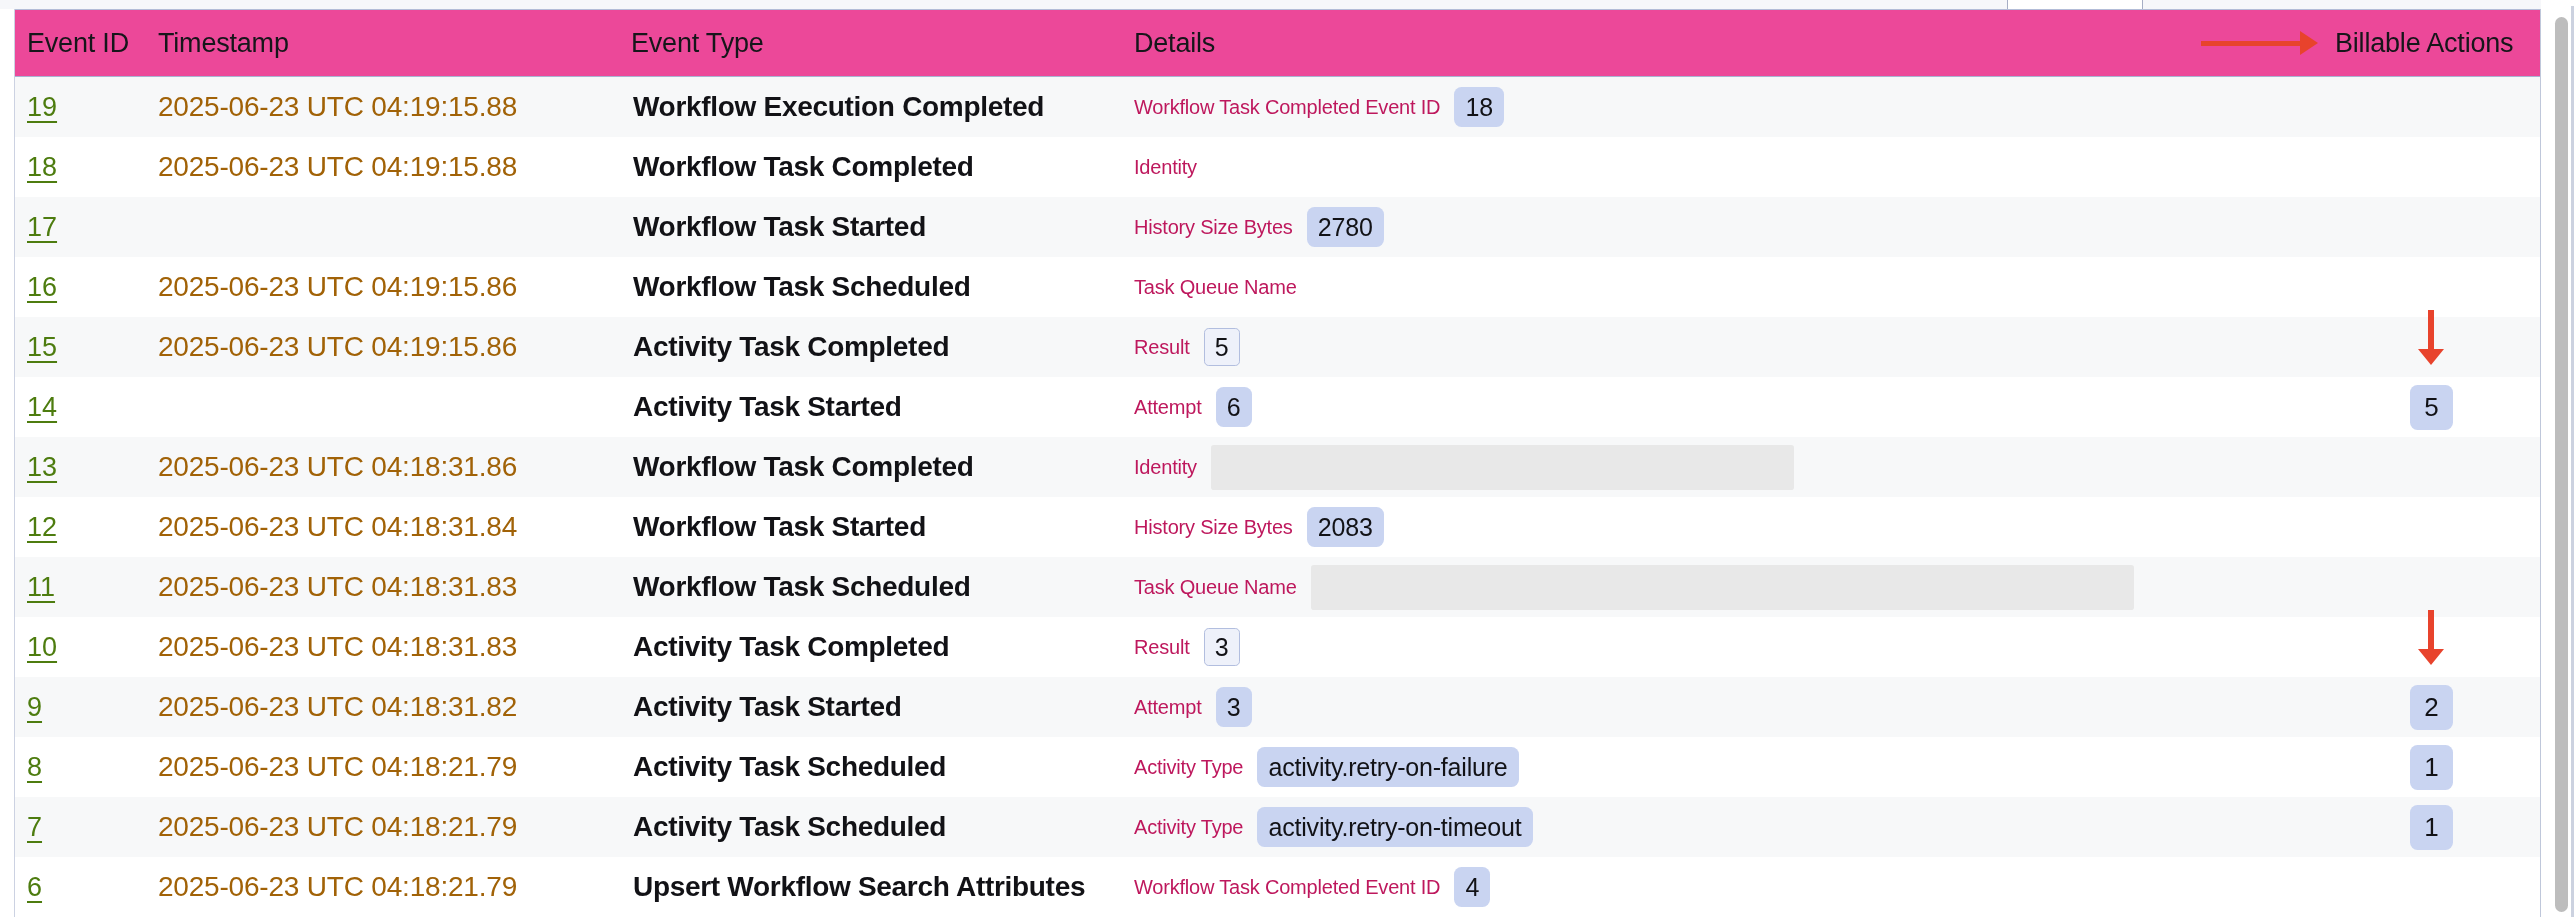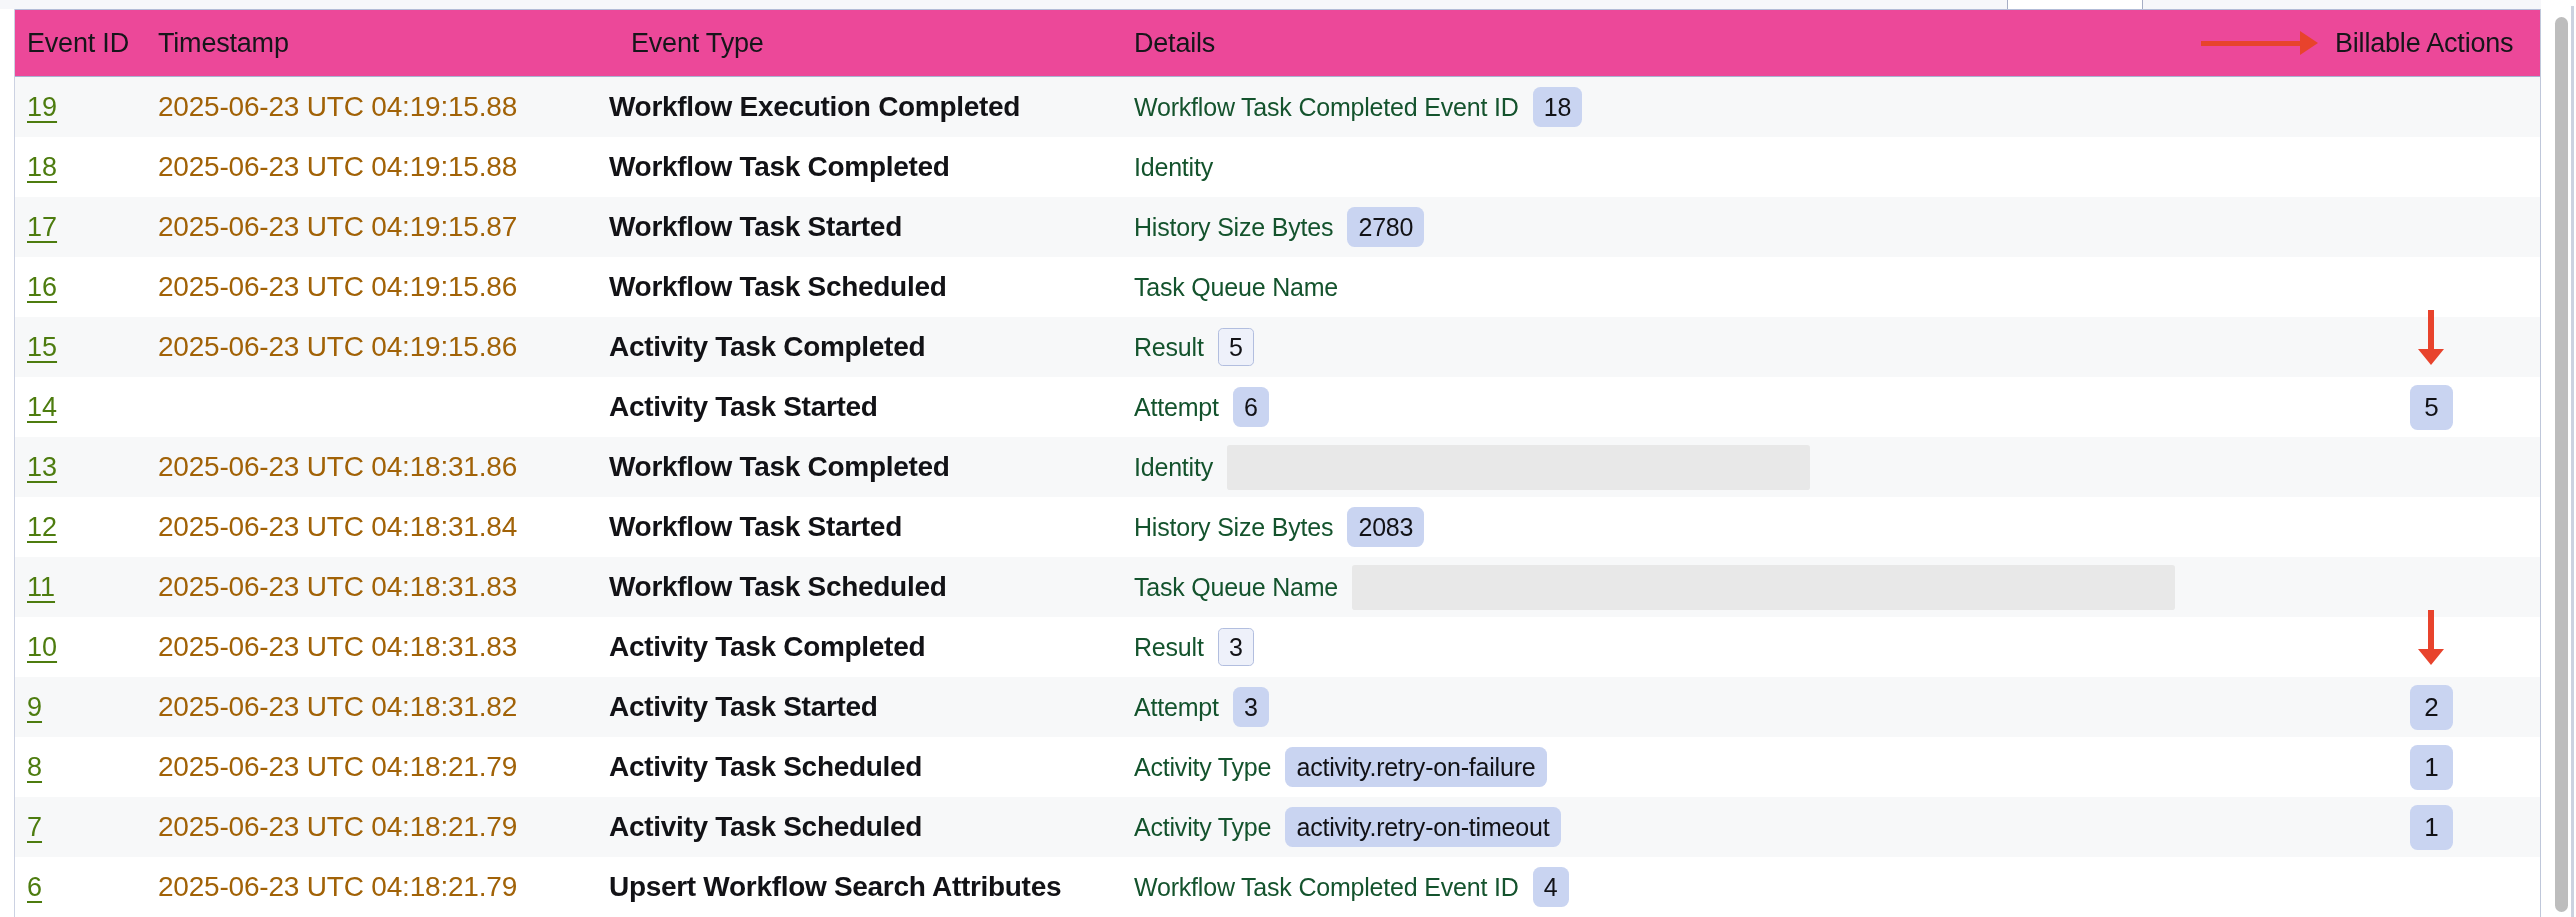--- a/index.html
+++ b/index.html
@@ -25,25 +25,25 @@
   .right-arrow{position:absolute;left:2186px;top:50%;margin-top:-2.8px;width:99px;height:5.6px;background:#e8432c}
   .right-arrow::after{content:"";position:absolute;left:99px;top:-9.3px;width:0;height:0;
     border:12px solid transparent;border-left:18px solid #e8432c}
   
   .rows{position:relative}
   .row{height:60px;position:relative}
   .row:nth-child(odd){background:#f7f8f9}
   .c{position:absolute;top:0;height:100%;display:flex;align-items:center}
   .c-id{left:12px}
   .c-ts{left:143px;font-size:28px;letter-spacing:-0.2px;color:#a16207}
-  .c-type{left:594px;font-size:28px;font-weight:700;letter-spacing:-0.3px;color:#121216}
+  .c-type{left:618px;font-size:28px;font-weight:700;letter-spacing:-0.3px;color:#121216}
   .c-det{left:1119px;gap:14px}
   .c-bill{left:2394px;width:45px;justify-content:center}
   .id-link{font-size:27px;color:#4d7c0f;text-decoration:underline;text-underline-offset:4.7px;text-decoration-thickness:1.9px}
-  .det-label{font-size:25px;color:#14532d;letter-spacing:-0.2px}
+  .det-label{font-size:20px;color:#be185d;letter-spacing:-0.2px}
   .badge-filled{background:#c9d4f1;border-radius:7.5px;padding:5.6px 11.2px;font-size:25px;color:#121216;letter-spacing:-0.2px}
   .badge-bordered{background:#eef1fa;border:1.9px solid #b2bedf;border-radius:4.7px;padding:3.7px 10.3px;font-size:25px;color:#121216}
   .redacted{background:#e8e8e8;border-radius:2.8px;height:45px;padding:0;font-size:0}
   .bill-badge{background:#c9d4f1;border-radius:7.5px;min-width:43px;height:45px;box-sizing:border-box;
     display:flex;align-items:center;justify-content:center;font-size:26px;color:#121216}
   
   .down-arrow{position:absolute;left:2413px;top:-7.5px;width:5.6px;height:39px;background:#e8432c}
   .down-arrow::after{content:"";position:absolute;left:-10.3px;top:39px;width:0;height:0;
     border:13px solid transparent;border-top:16px solid #e8432c}
   
@@ -96,21 +96,20 @@
     <div class="c c-bill">
       
     </div>
 
   </div>
 
   <div class="row">
     <div class="c c-id">
       <a class="id-link" href="#">17</a>
     </div>
-    <div class="c c-ts">2025-06-23 UTC 04:19:15.87</div>
     <div class="c c-type">Workflow Task Started</div>
     <div class="c c-det">
       <span class="det-label">History Size Bytes</span>
       <span class="det-value badge-filled">2780</span>
     </div>
     <div class="c c-bill">
       
     </div>
 
   </div>

